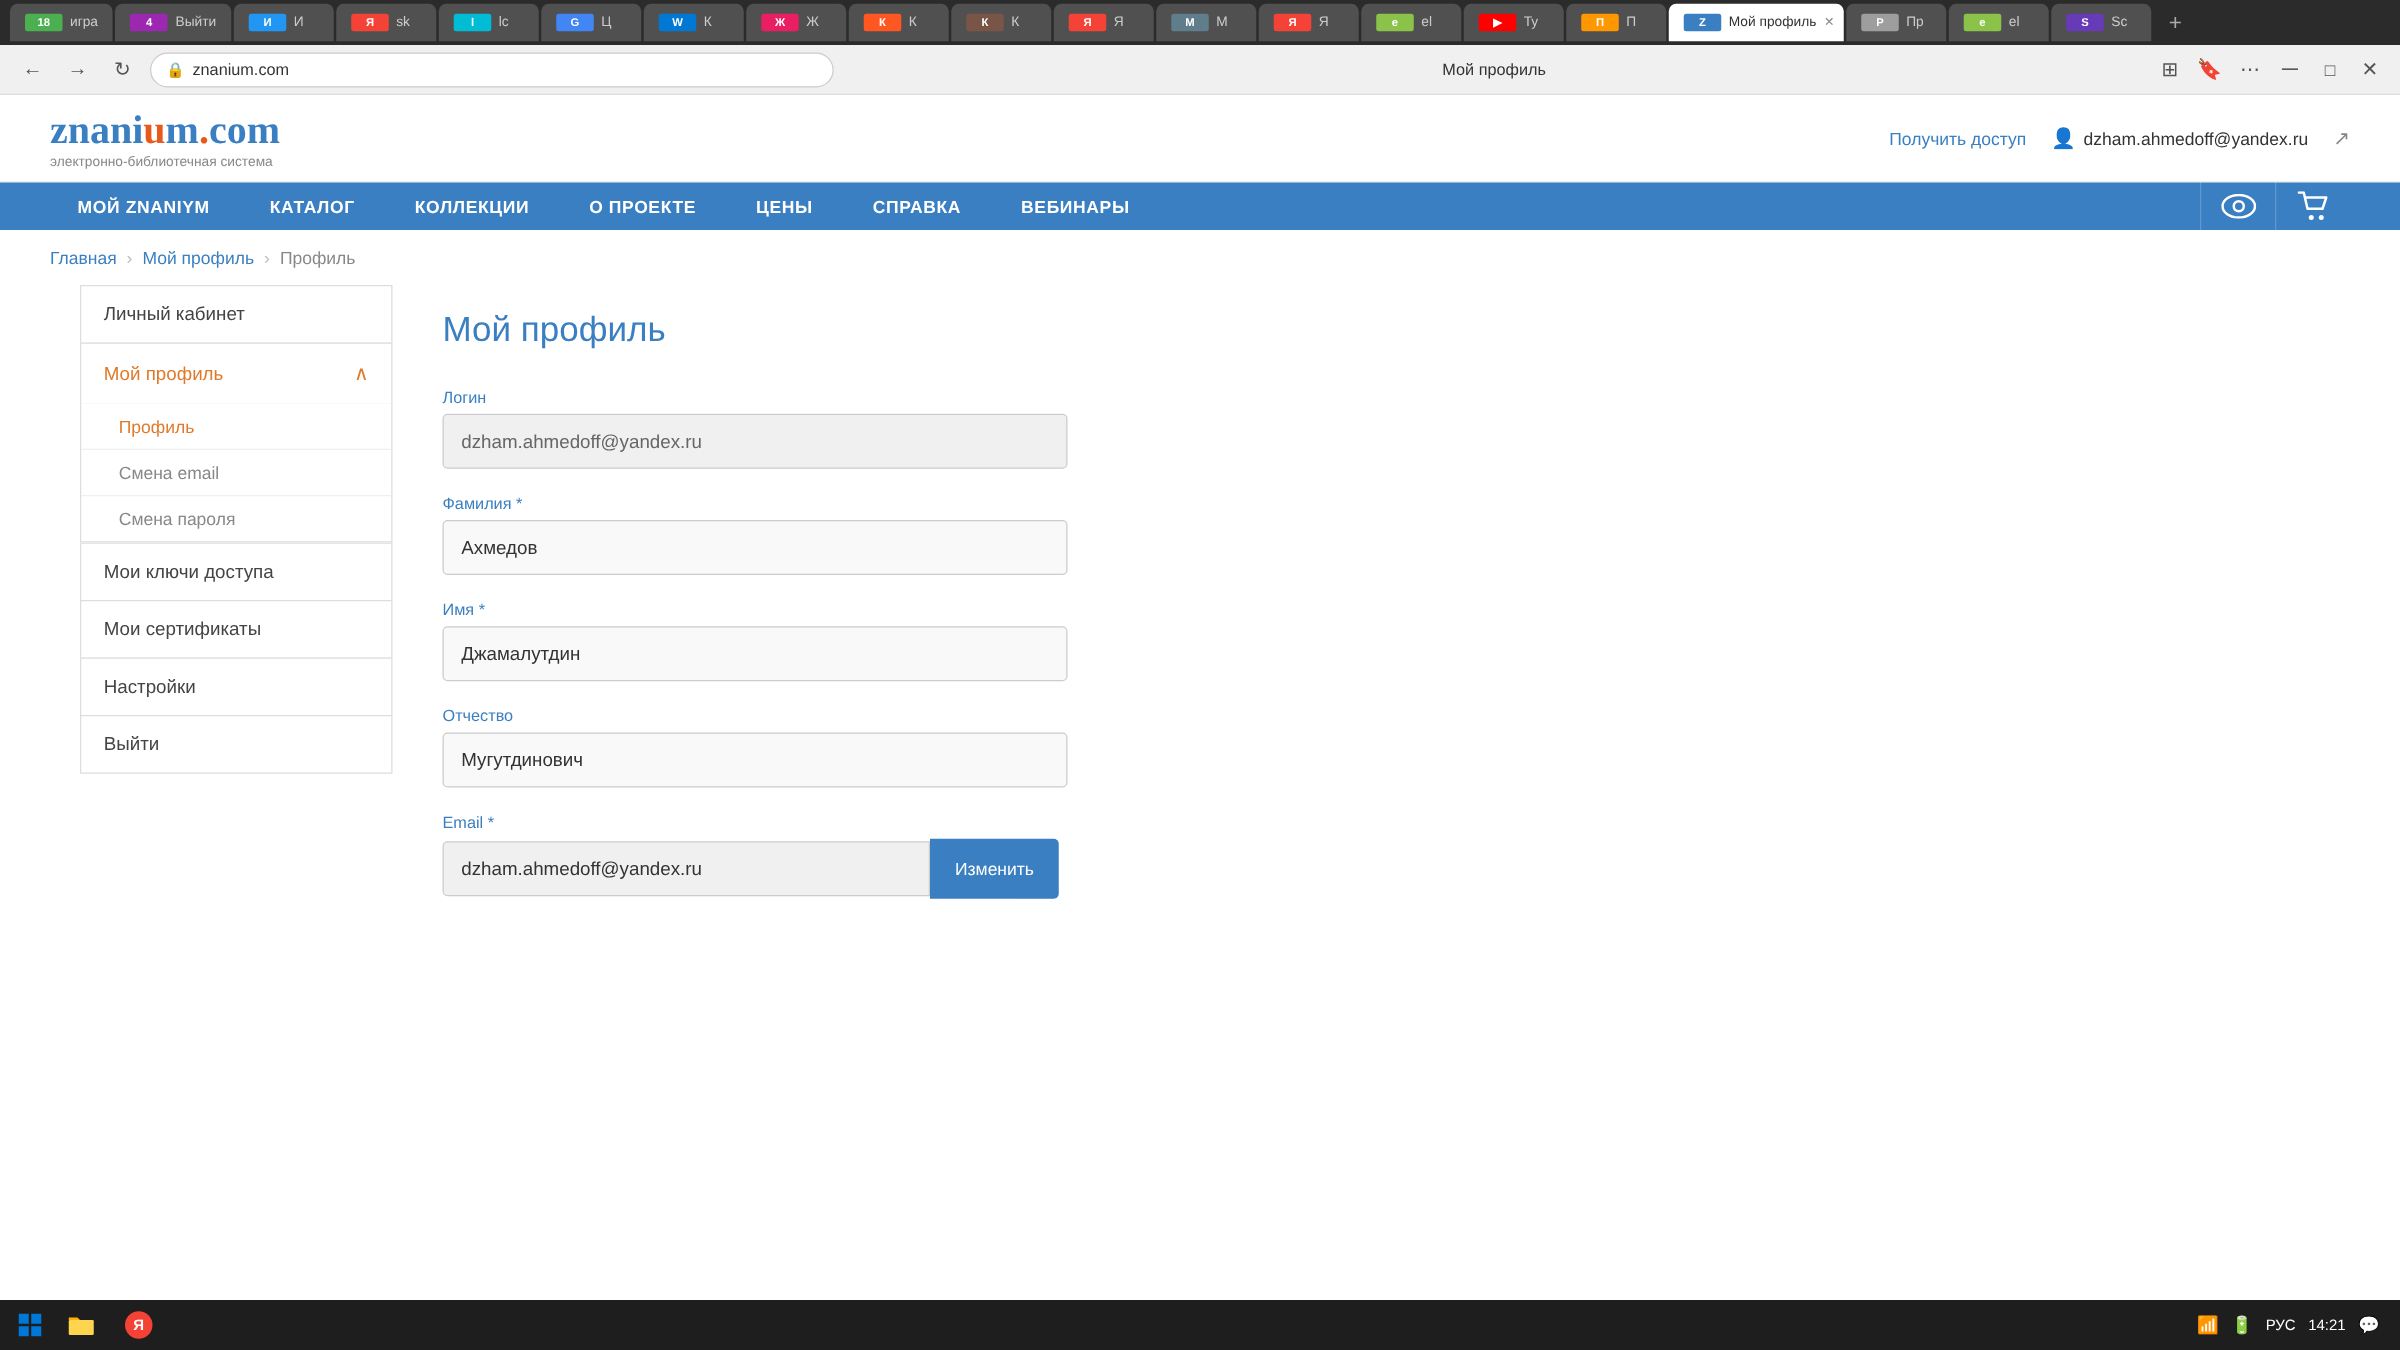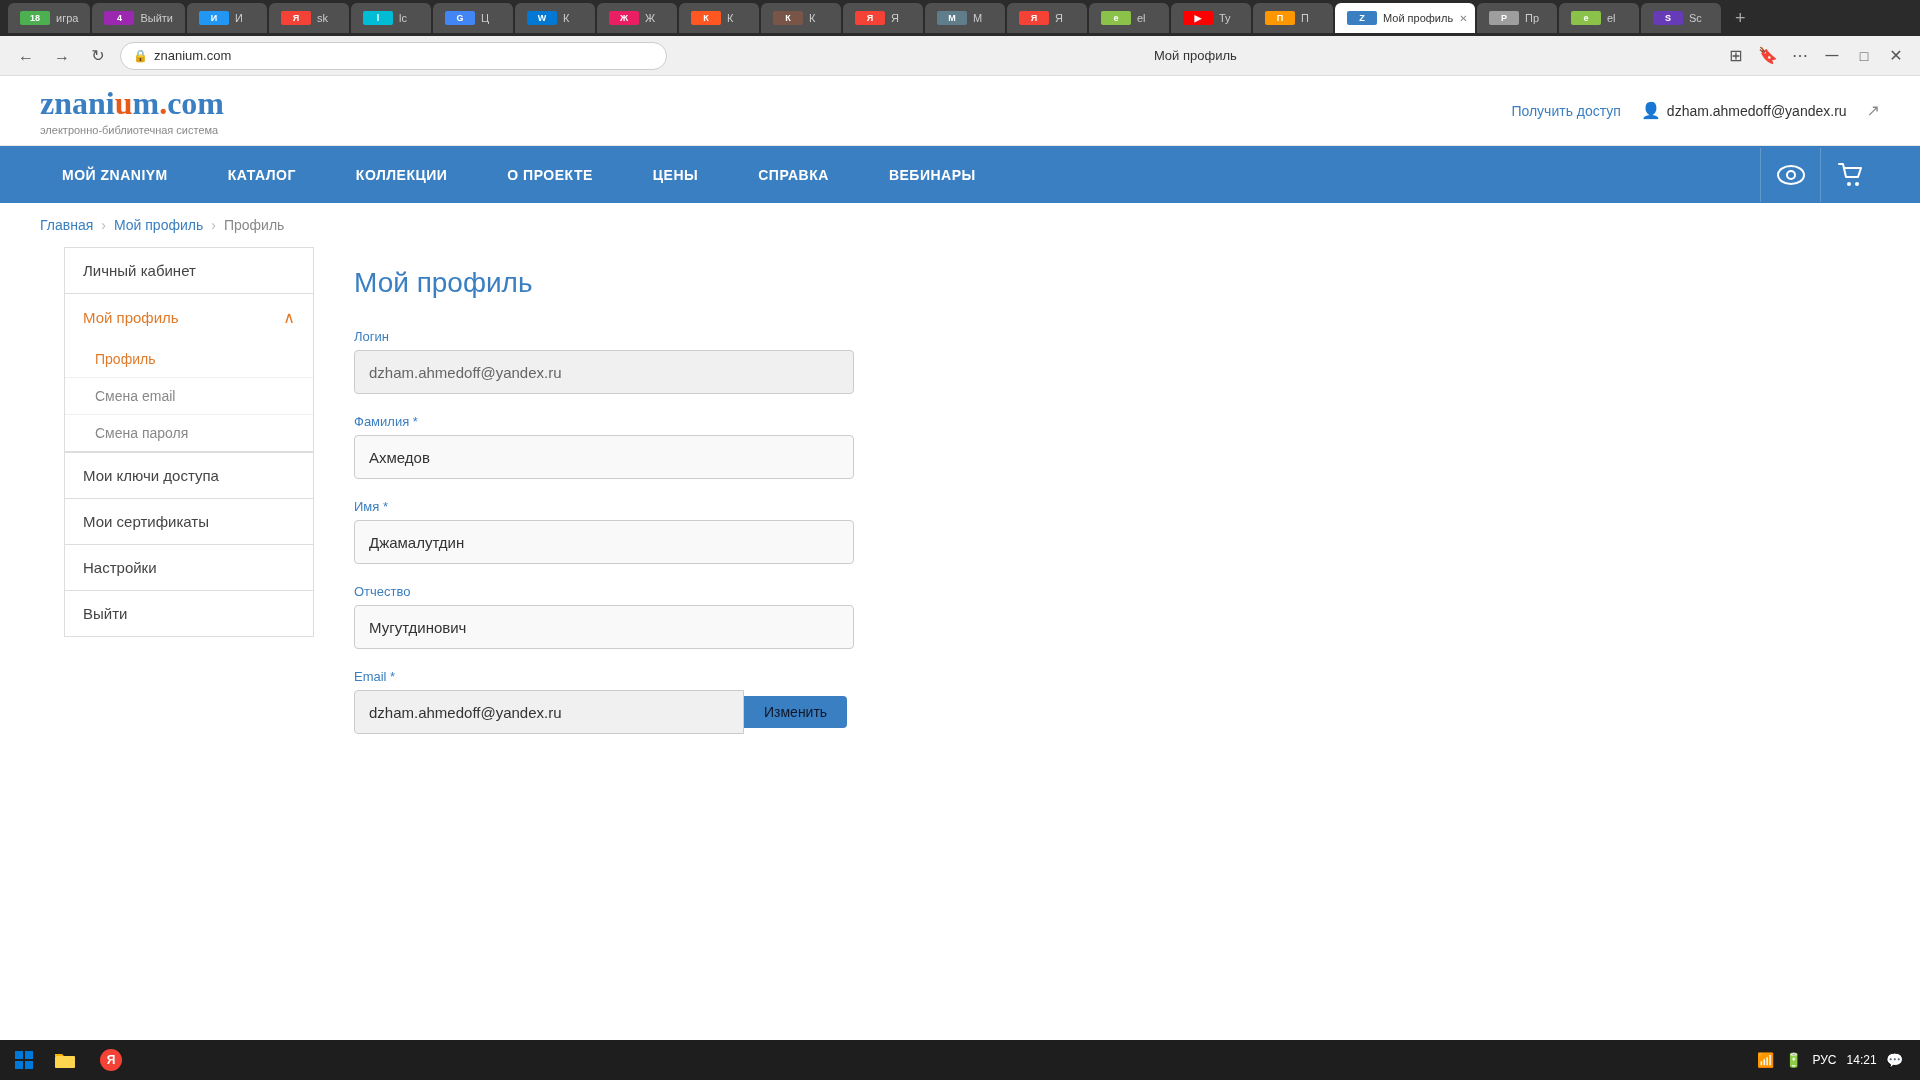--- a/index.html
+++ b/index.html
@@ -151,25 +151,25 @@
     }
     .logout-icon {
       color: #888;
       font-size: 16px;
       cursor: pointer;
     }
 
     
     .main-nav {
       background: #3a7fc1;
-      height: 57px;
+      height: 38px;
       display: flex;
       align-items: center;
       padding: 0 40px;
-      gap: 16px;
+      gap: 4px;
     }
     .nav-item {
       color: #fff;
       font-size: 14px;
       font-weight: bold;
       padding: 0 22px;
       height: 54px;
       display: flex;
       align-items: center;
       cursor: pointer;
@@ -284,24 +284,24 @@
     .form-input-with-btn {
       display: flex;
       align-items: center;
       gap: 0;
     }
     .form-input-with-btn .form-input {
       border-radius: 4px 0 0 4px;
       width: 390px;
     }
     .change-btn {
-      height: 32px;
+      height: 48px;
       padding: 0 20px;
       background: #3a7fc1;
-      color: #0f172a;
+      color: #ffffff;
       border: none;
       border-radius: 0 4px 4px 0;
       font-size: 14px;
       cursor: pointer;
     }
 
     
     .taskbar {
       position: fixed;
       bottom: 0;

